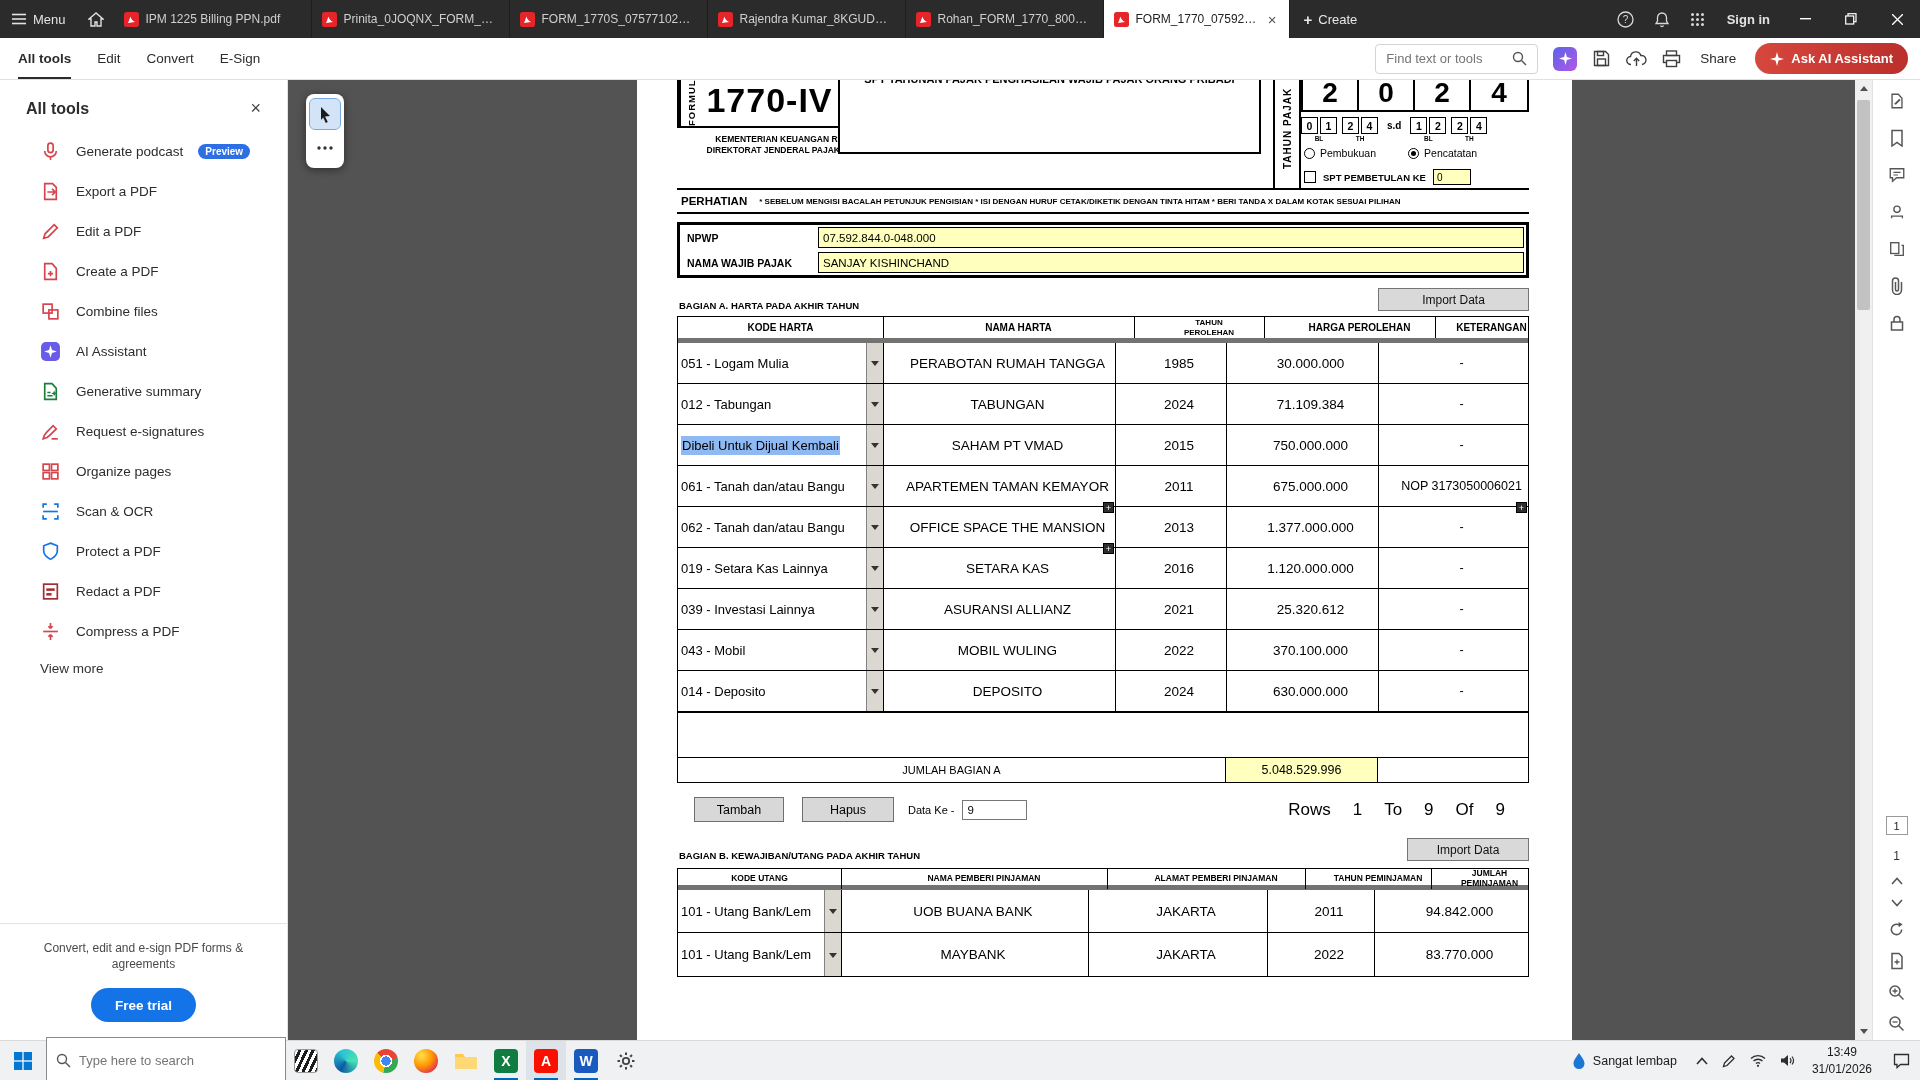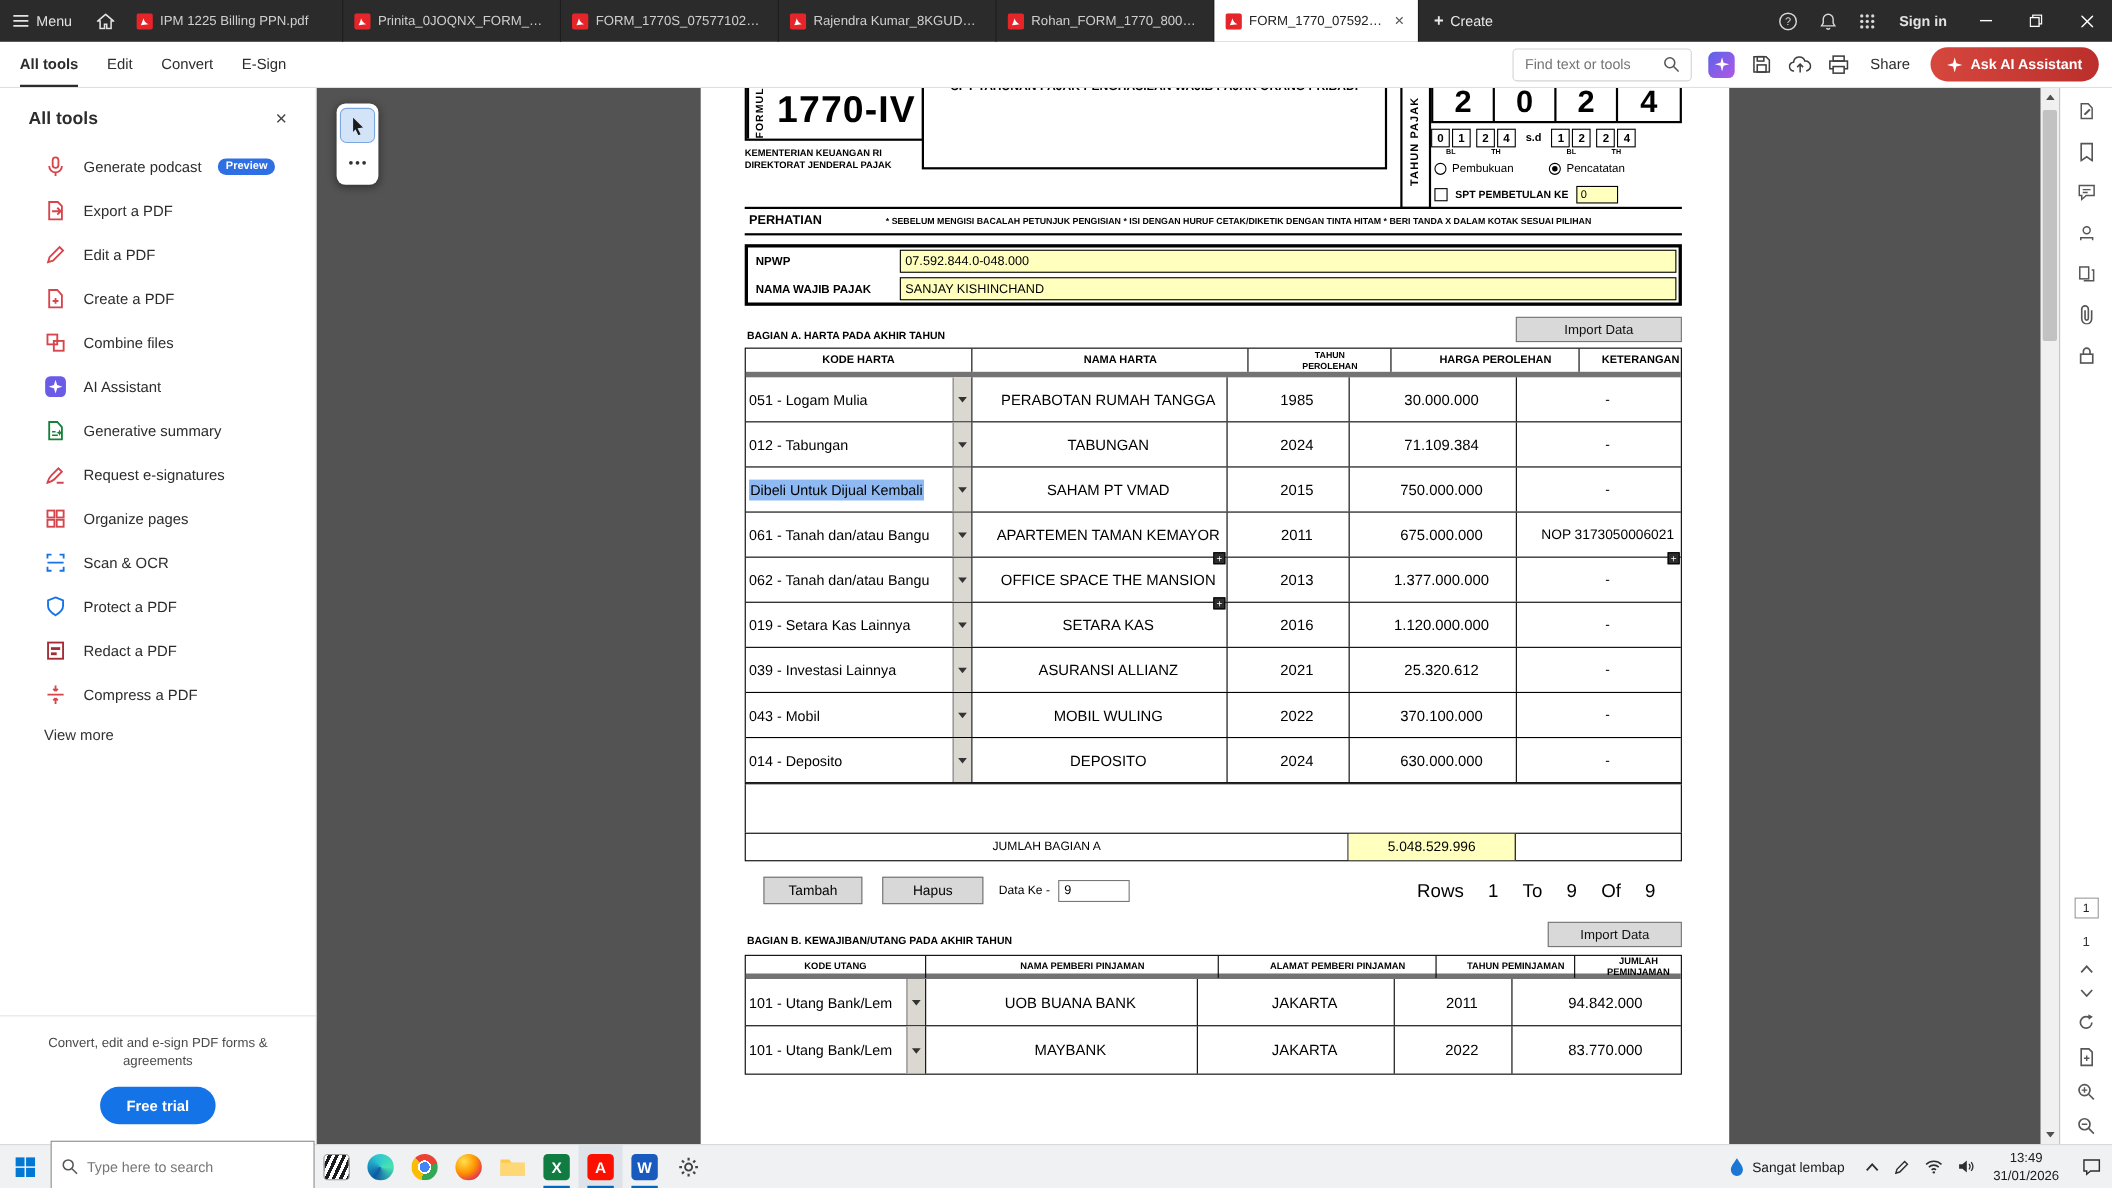--- a/index.html
+++ b/index.html
@@ -69,21 +69,21 @@
   .vs-bottom { position:absolute; bottom:0; left:0; right:0; }
 
   
   .page { position:absolute; left:349px; top:0; width:935px; height:960px; background:#fff; overflow:hidden; }
   .form { position:absolute; left:40px; top:-14px; width:852px; color:#000; }
 
   .f-header { position:relative; height:124px; border-bottom:2px solid #000; }
   .fh-left { position:absolute; left:0; top:0; width:163px; height:62px; border:2px solid #000; display:flex; }
   .fh-formulir { width:22px; border-right:2px solid #000; display:flex; align-items:center; justify-content:center; writing-mode:vertical-rl; transform:rotate(180deg); font-size:9.5px; font-weight:bold; letter-spacing:1px; }
   .fh-number { flex:1; display:flex; align-items:center; justify-content:center; font-size:34px; font-weight:bold; letter-spacing:1px; padding-top:6px; }
-  .fh-ministry { position:absolute; left:0; top:68px; width:163px; text-align:left; font-size:8.5px; font-weight:bold; line-height:1.35; }
+  .fh-ministry { position:absolute; left:0; top:68px; width:163px; text-align:right; font-size:8.5px; font-weight:bold; line-height:1.35; }
   .fh-mid { position:absolute; left:161px; top:0; width:423px; height:88px; border:2px solid #000; }
   .fh-title { font-size:11px; font-weight:bold; text-align:center; padding-top:5px; white-space:nowrap; }
   .fh-bullets { margin-top:13px; padding-left:10px; font-size:10.5px; font-weight:bold; line-height:15px; }
   .fh-tahun { position:absolute; left:596px; top:0; width:28px; height:124px; border:2px solid #000; display:flex; align-items:center; justify-content:center; writing-mode:vertical-rl; transform:rotate(180deg); font-size:10px; font-weight:bold; letter-spacing:1px; }
   .fh-year { position:absolute; left:624px; top:0; width:228px; height:46px; border:2px solid #000; display:grid; grid-template-columns:repeat(4,1fr); }
   .yd { display:flex; align-items:flex-end; justify-content:center; font-size:28px; font-weight:bold; border-right:2px solid #000; padding-bottom:1px; }
   .yd:last-child { border-right:none; }
   .fh-period { position:absolute; left:624px; top:51px; width:228px; display:flex; align-items:flex-start; gap:5px; }
   .pgrp { display:flex; flex-direction:column; align-items:center; }
   .pboxes { display:flex; gap:2px; }
@@ -94,21 +94,21 @@
   .radio-opt { display:flex; align-items:center; gap:5px; font-size:10.5px; }
   .rdo { width:11px; height:11px; border:1.5px solid #000; border-radius:50%; position:relative; }
   .rdo.checked::after { content:""; position:absolute; left:2px; top:2px; width:5px; height:5px; background:#000; border-radius:50%; }
   .fh-spt { position:absolute; left:627px; top:103px; display:flex; align-items:center; gap:7px; }
   .chk { width:12px; height:12px; border:1.5px solid #000; }
   .spt-lbl { font-size:9.5px; font-weight:bold; }
   .spt-val { width:38px; height:16px; background:#ffffbe; border:1px solid #000; font-size:10px; padding-left:3px; display:flex; align-items:center; }
 
   .f-perhatian { height:24px; display:flex; align-items:center; gap:12px; border-bottom:2px solid #000; padding-left:4px; }
   .p-label { font-size:11.5px; font-weight:bold; }
-  .p-text { font-size:8px; font-weight:bold;margin-left:46px; }
+  .p-text { font-size:8px; font-weight:bold; }
 
   .f-id { margin-top:8px; border:3px solid #000; }
   .id-row { display:flex; align-items:center; height:25px; }
   .id-label { width:138px; font-size:10.5px; font-weight:bold; padding-left:7px; }
   .id-field { flex:1; height:21px; margin-right:2px; background:#ffffbe; border:1px solid #000; display:flex; align-items:center; padding-left:4px; font-size:11.5px; }
 
   .sec-head { position:relative; margin-top:10px; height:24px; }
   .sec-title { position:absolute; left:2px; bottom:1px; font-size:9.5px; font-weight:bold; }
   .import-btn { position:absolute; right:0; top:0; height:23px; background:#d9d9d9; border:1px solid #757575; display:flex; align-items:center; justify-content:center; font-size:12px; color:#111; }
   .import-a { width:151px; }

